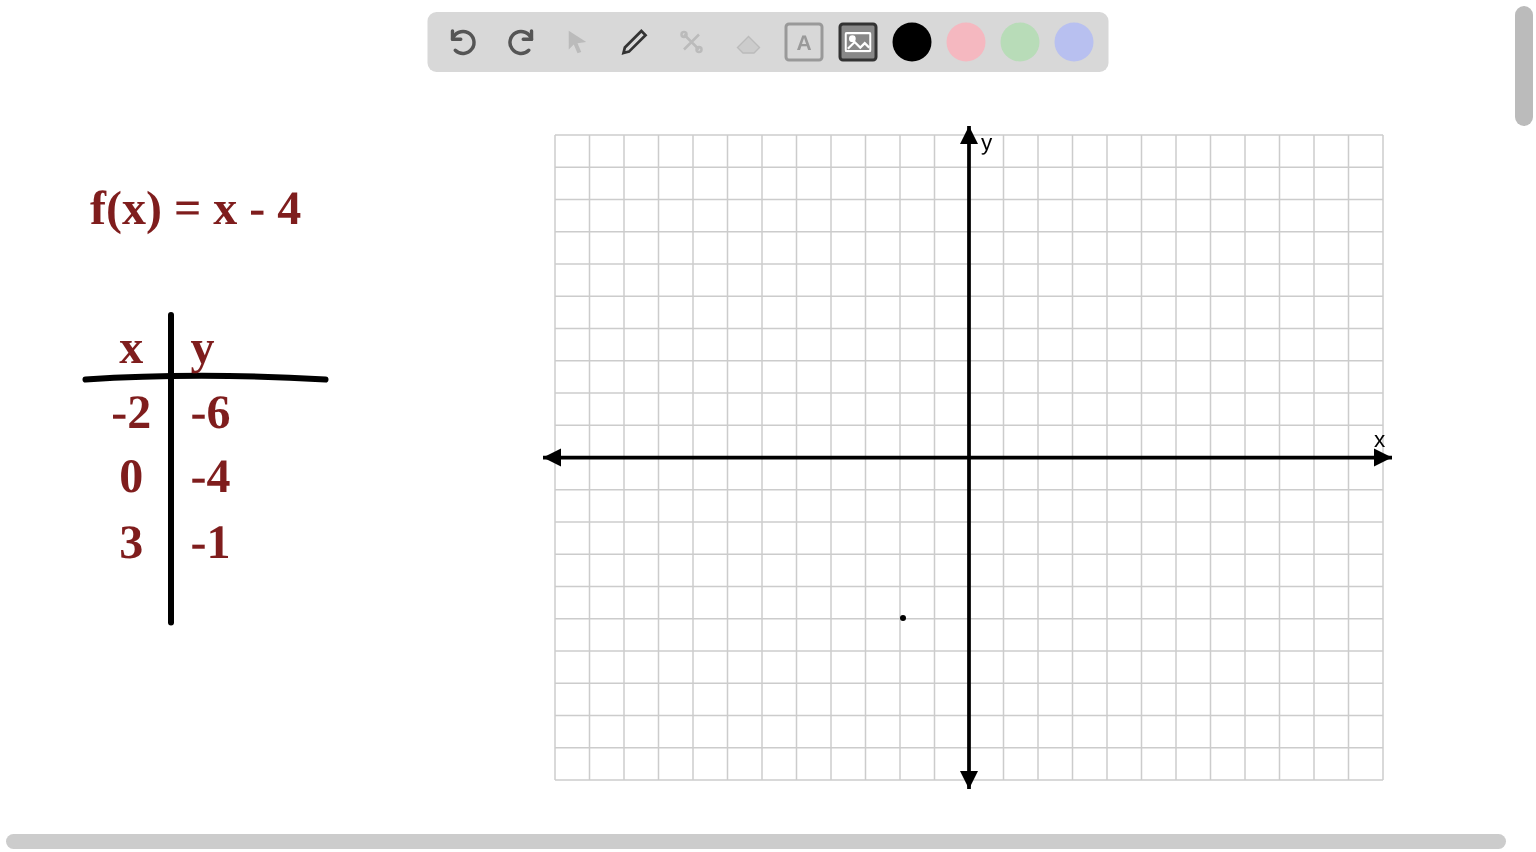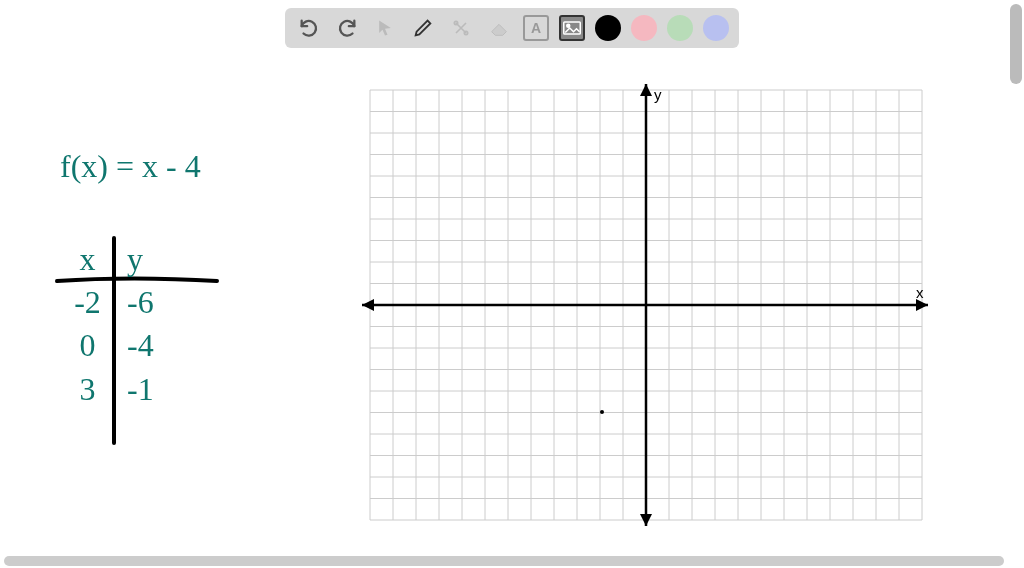--- a/index.html
+++ b/index.html
@@ -50,23 +50,22 @@
     }
     .color-dot {
       width: 26px;
       height: 26px;
       border-radius: 50%;
       cursor: pointer;
     }
     .handwriting {
       position: absolute;
       font-family: 'Comic Sans MS', cursive;
-      font-weight: 400;
-      color: #0f766e;
-      margin-top: 28px;
+      font-weight: 700;
+      color: #7f1d1d;
     }
     .equation {
       top: 120px;
       left: 60px;
       font-size: 32px;
     }
     .table-area {
       top: 210px;
       left: 60px;
       font-size: 32px;

